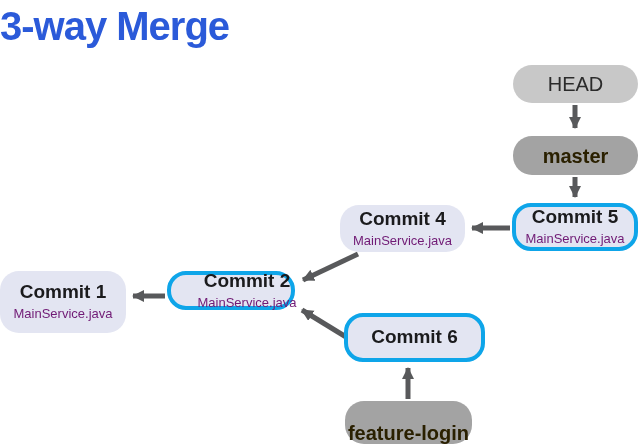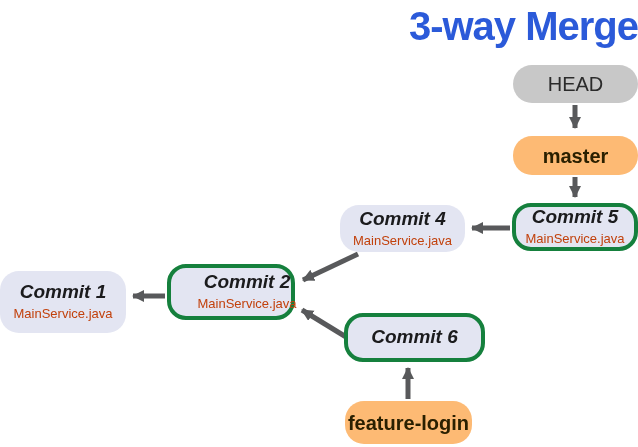--- a/index.html
+++ b/index.html
@@ -7,73 +7,72 @@
     position: relative;
     width: 638px;
     height: 447px;
     background: #ffffff;
     overflow: hidden;
     font-family: "Liberation Sans", sans-serif;
   }
   .title {
     position: absolute;
     left: 0; right: 0; top: 4px;
-    text-align: right;
+    text-align: left;
     font-size: 40px;
     font-weight: 700;
     letter-spacing: -1px;
     color: #2b5ad9;
   }
   .node {
     position: absolute;
     box-sizing: border-box;
     display: flex;
     flex-direction: column;
     align-items: center;
     justify-content: center;
     line-height: 1.1;
     border-radius: 19px;
   }
   .branch {
-    background: #fdba74;
+    background: #a3a3a3;
     font-size: 20px;
     font-weight: 600;
     color: #2a2000;
   }
   .head {
     background: #c8c8c8;
     font-size: 20px;
     font-weight: 500;
     color: #2b2b2b;
   }
   .commit {
     background: #e3e5f2;
   }
-  .commit.hl { border: 4px solid #15803d; }
+  .commit.hl { border: 4px solid #0ea5e9; }
   .commit-label {
     font-size: 19px;
     font-weight: 700;
     color: #1b1b1d;
-    font-style: italic;
   }
   .commit-file {
     font-size: 13px;
     font-weight: 400;
-    color: #c2410c;
+    color: #701a75;
     margin-top: 4px;
   }
   
   .pos-head     { left: 513px; top: 65px;  width: 125px; height: 38px; }
   .pos-master   { left: 513px; top: 136px; width: 125px; height: 39px; }
   .pos-commit5  { left: 512px; top: 203px; width: 126px; height: 48px; }
   .pos-commit4  { left: 340px; top: 205px; width: 125px; height: 47px; }
-  .pos-commit2  { left: 167px; top: 264px; width: 128px; height: 56px; padding-left: 32px; }
+  .pos-commit2  { left: 167px; top: 271px; width: 128px; height: 39px; padding-left: 32px; }
   .pos-commit1  { left: 0px;   top: 271px; width: 126px; height: 62px; }
   .pos-commit3  { left: 344px; top: 313px; width: 141px; height: 49px; }
-  .pos-feature  { left: 345px; top: 401px; width: 127px; height: 43px; }
+  .pos-feature  { left: 345px; top: 401px; width: 127px; height: 43px; justify-content: flex-end; }
   .edges-layer {
     position: absolute;
     left: 0; top: 0;
     width: 638px; height: 447px;
     pointer-events: none;
   }
   .edge {
     stroke: #58595b;
     stroke-width: 5;
     fill: none;

